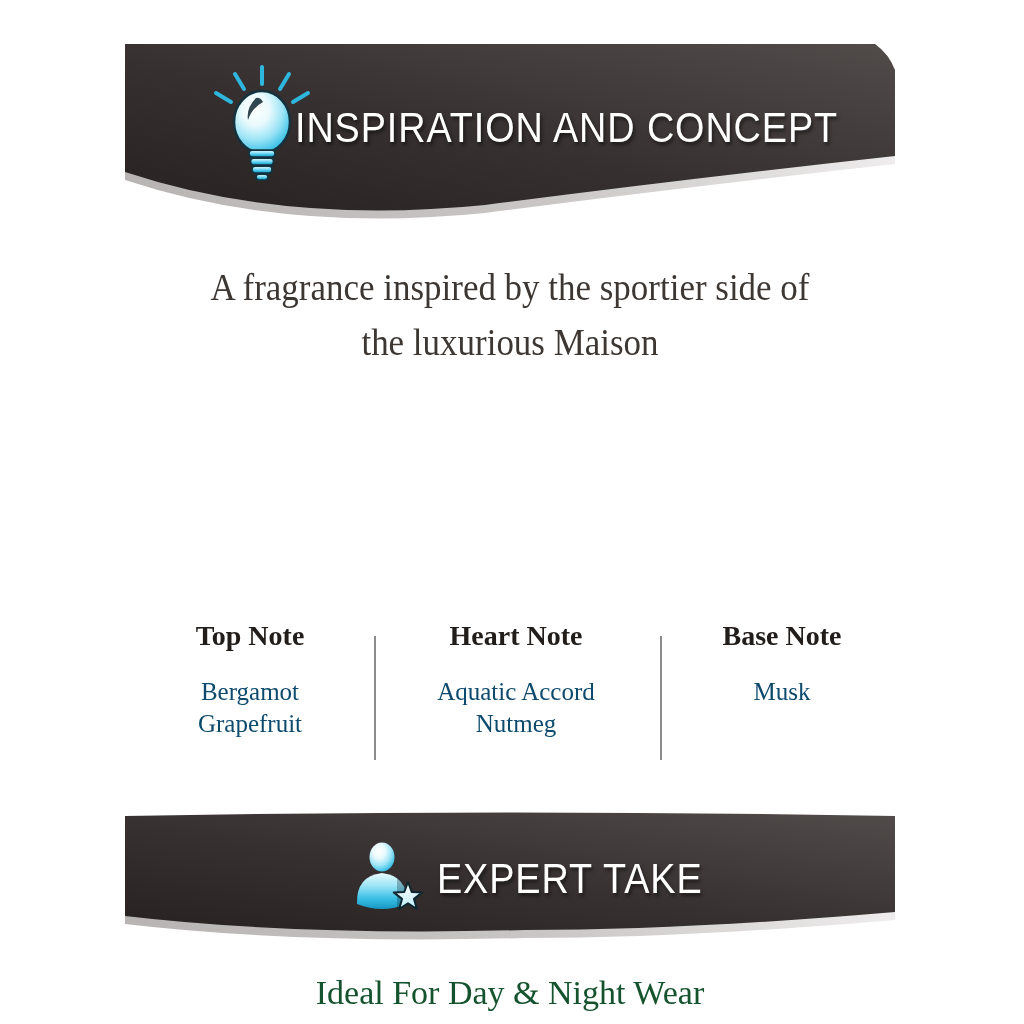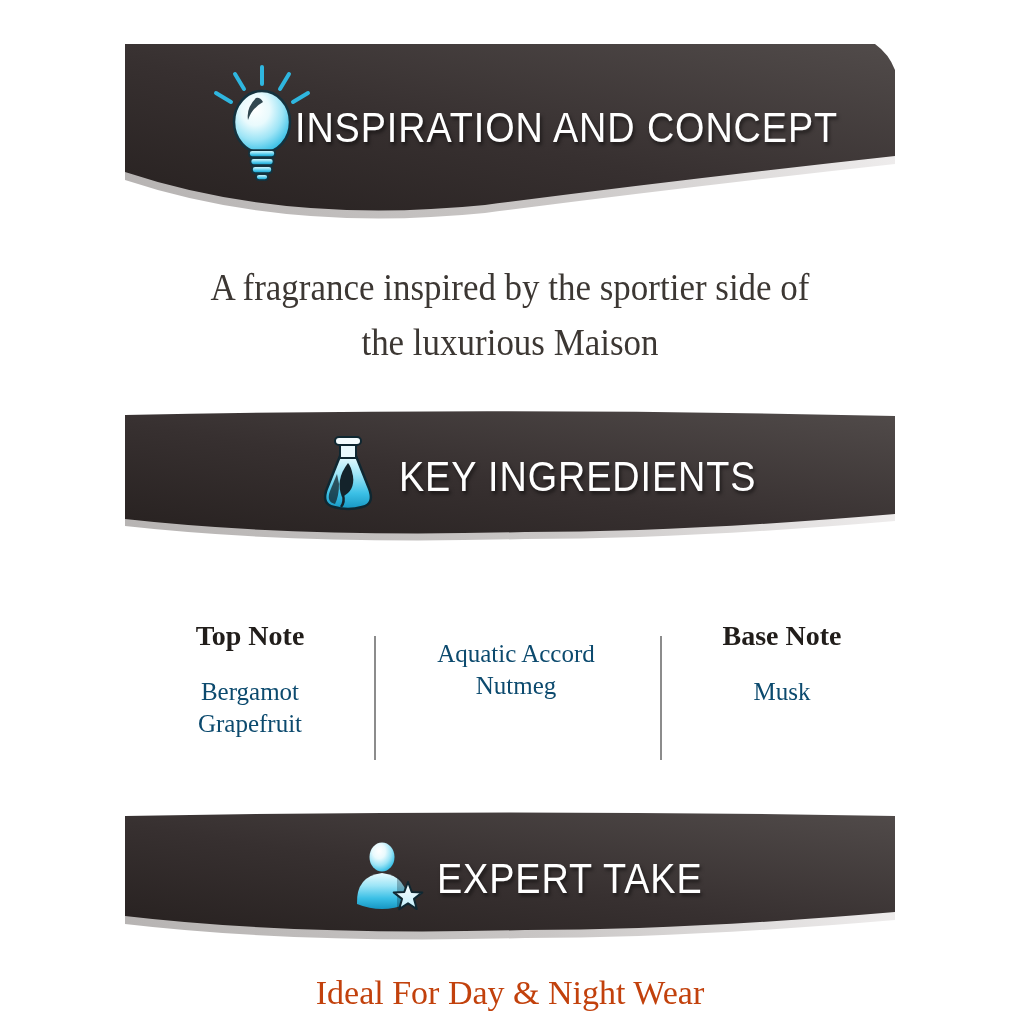--- a/index.html
+++ b/index.html
@@ -19,21 +19,21 @@
             color:#3c3733;font-size:38px;line-height:55px;
             transform:scaleX(.92);transform-origin:center top;}
 
   .notes{position:absolute;left:0;top:570px;width:770px;height:170px;}
   .note-col{position:absolute;top:0;width:250px;text-align:center;}
   .note-header{font-size:28px;font-weight:700;color:#211d1a;padding-top:6px;}
   .note-items{margin-top:24px;font-size:25px;line-height:32px;color:#0c4a6e;}
   .v-divider{position:absolute;top:22px;width:2px;height:124px;background:#8c8c8c;}
 
   .footer-line{position:absolute;left:0;top:930px;width:770px;text-align:center;
-               font-size:34px;color:#c2410c;}
+               font-size:34px;color:#14532d;}
   .hidden-defs{position:absolute;width:0;height:0;}
 </style>
 </head>
 <body>
 
 <svg class="hidden-defs" aria-hidden="true">
   <defs>
     <linearGradient id="gBand" x1="0" y1="1" x2="1" y2="0">
       <stop offset="0" stop-color="#272120"></stop>
       <stop offset="0.45" stop-color="#373030"></stop>
@@ -90,46 +90,32 @@
         </g>
       </svg>
       <div class="band-label" style="left:170px;top:62px;">INSPIRATION AND CONCEPT</div>
     </div>
 
     <div class="headline">
       <div>A fragrance inspired by the sportier side of</div>
       <div>the luxurious Maison</div>
     </div>
 
-    <div class="band" style="top:360px;height:150px;">
-      <svg class="shape" width="770" height="150" viewBox="0 0 770 150">
-        <path d="M0,11 Q385,3 770,12 L770,110 Q560,128 400,128 Q170,134 0,115 Z" transform="translate(0,7)" fill="url(#gShadow)"></path>
-        <path d="M0,11 Q385,3 770,12 L770,110 Q560,128 400,128 Q170,134 0,115 Z" fill="url(#gBand)"></path>
-      </svg>
-      <svg class="band-icon" style="left:192px;top:32px;" width="62" height="76" viewBox="0 0 62 76">
-        <path d="M23,20 L11,50 Q3,68 17,71 Q31,75 45,71 Q59,68 51,50 L39,20 Z" fill="url(#gCyanV)" stroke="#0f2731" stroke-width="2.5" stroke-linejoin="round"></path>
-        <path d="M20,38 L13,55 Q9,66 18,68 Q22,60 22,48 Z" fill="#14232b" opacity="0.75"></path>
-        <path d="M31,27 Q18,44 25,61 Q38,55 36,40 Q34,30 31,27 Z" fill="#14232b"></path>
-        <path d="M26,59 Q28,66 24,71" stroke="#14232b" stroke-width="2.5" fill="none"></path>
-        <rect x="23" y="6" width="16" height="16" fill="#e9f9fd" stroke="#0f2731" stroke-width="2"></rect>
-        <rect x="18" y="1" width="26" height="8" rx="4" fill="#f4fcfe" stroke="#0f2731" stroke-width="2"></rect>
-      </svg>
-      <div class="band-label" style="left:274px;top:51px;">KEY INGREDIENTS</div>
-    </div>
 
     <div class="notes">
       <div class="note-col" style="left:0;">
         <div class="note-header">Top Note</div>
         <div class="note-items">
           <div>Bergamot</div>
           <div>Grapefruit</div>
         </div>
       </div>
       <div class="v-divider" style="left:249px;"></div>
       <div class="note-col" style="left:266px;">
+        <div class="note-header">Heart Note</div>
         <div class="note-items">
           <div>Aquatic Accord</div>
           <div>Nutmeg</div>
         </div>
       </div>
       <div class="v-divider" style="left:535px;"></div>
       <div class="note-col" style="left:532px;">
         <div class="note-header">Base Note</div>
         <div class="note-items">
           <div>Musk</div>

